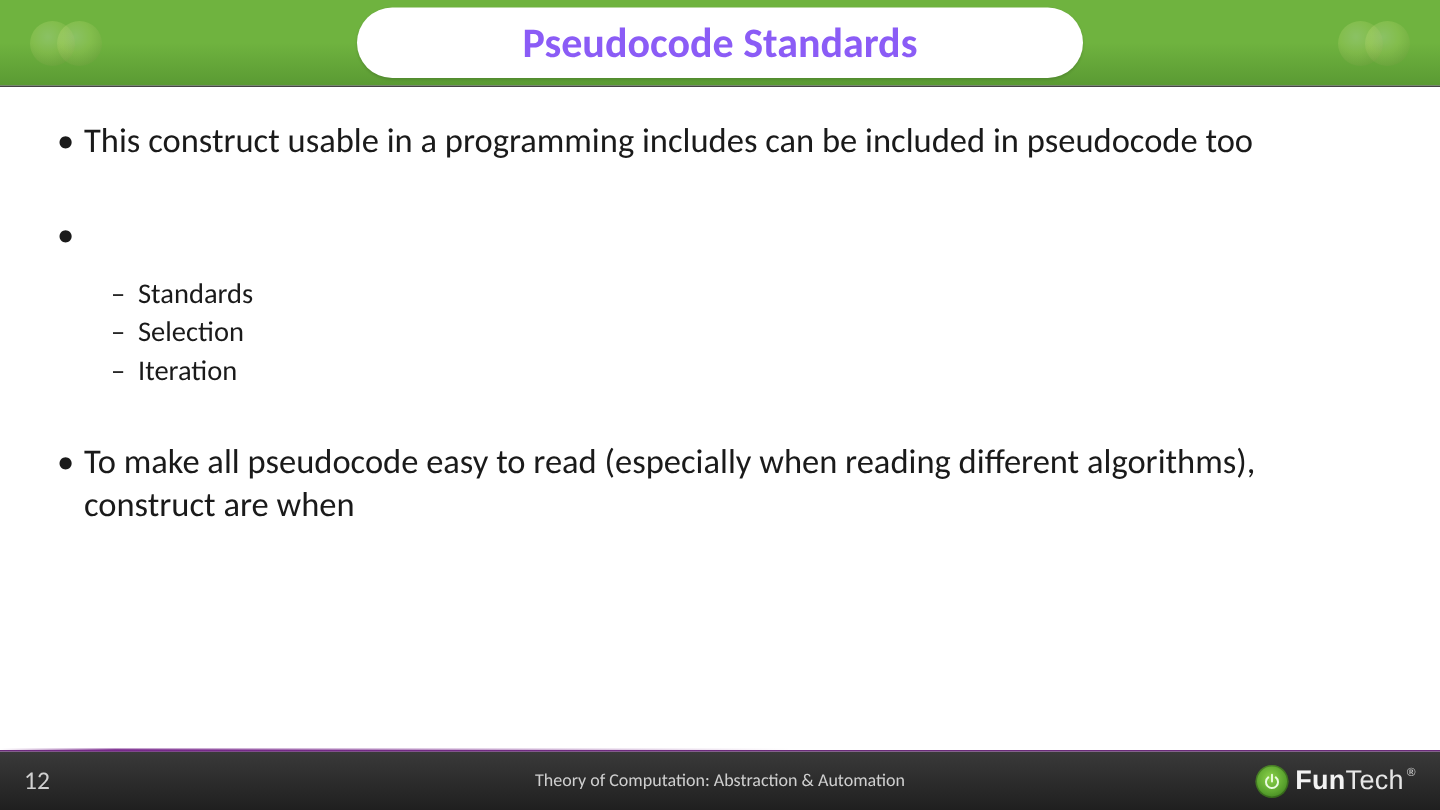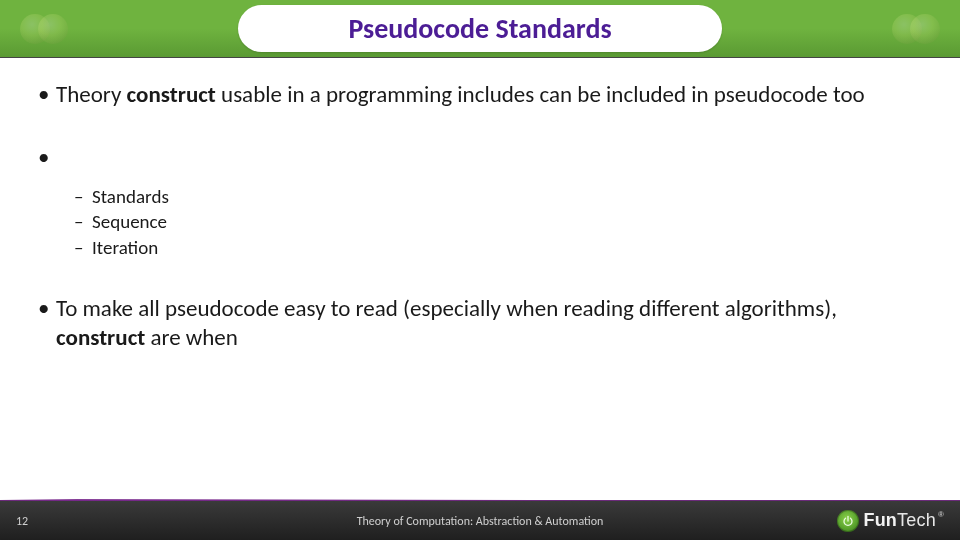--- a/index.html
+++ b/index.html
@@ -31,55 +31,55 @@
   .deco-circle + .deco-circle { margin-left: -12px; }
   .title-pill {
     background: #ffffff;
     border-radius: 26px;
     padding: 6px 110px;
     box-shadow: 0 1px 2px rgba(0,0,0,0.15);
   }
   .title-pill h1 {
     font-size: 28px;
     font-weight: 700;
-    color: #4c1d95;
+    color: #8b5cf6;
     white-space: nowrap;
   }
   .content {
     flex: 1;
     padding: 22px 38px 10px 38px;
     color: #1a1a1a;
   }
   .b1 { list-style: none; margin-bottom: 34px; }
   .b1:last-of-type { margin-bottom: 0; }
   .b1 > .row { display: flex; align-items: flex-start; }
   .b1 .bullet { width: 18px; flex-shrink: 0; font-size: 23px; line-height: 1.25; }
   .b1 .text { font-size: 23px; line-height: 1.25; }
   .sub { list-style: none; margin-top: 12px; margin-left: 36px; }
   .sub li { display: flex; align-items: flex-start; font-size: 19px; line-height: 1.35; }
   .sub .dash { width: 18px; flex-shrink: 0; }
-  .bold { font-weight: 700; }
+  .bold { font-weight: 400; }
   .footer {
     height: 40px;
     background: linear-gradient(to bottom, #3a3a3a 0%, #1f1f1f 100%);
     border-top: 1px solid #6b2a7a;
     display: flex;
     align-items: center;
     position: relative;
     color: #cfcfcf;
   }
   .footer-accent {
     position: absolute;
     top: -2px; left: 0; right: 0; height: 2px;
     background: linear-gradient(to right, rgba(120,40,140,0) 0%, rgba(120,40,140,0.9) 8%, rgba(120,40,140,0) 55%);
   }
   .page-num {
     position: absolute;
     left: 16px;
-    font-size: 12px;
+    font-size: 17px;
     color: #d0d0d0;
   }
   .footer-text {
     margin: 0 auto;
     font-size: 12px;
     color: #cfcfcf;
   }
   .logo {
     position: absolute;
     right: 16px;
@@ -122,37 +122,37 @@
       <div class="deco-circle"></div>
     </div>
   </div>
 
   <div class="content">
 
     <div class="b1">
       <div class="row">
         <span class="bullet">•</span>
         <span class="text">
-          <span>Theory </span><span class="bold">construct</span><span> usable in a programming includes can be included in pseudocode too</span>
+          <span>This </span><span class="bold">construct</span><span> usable in a programming includes can be included in pseudocode too</span>
         </span>
       </div>
     </div>
 
     <div class="b1">
       <div class="row">
         <span class="bullet">•</span>
       </div>
       <ul class="sub">
         <li>
             <span class="dash">–</span>
             <span>Standards</span>
           </li>
         <li>
             <span class="dash">–</span>
-            <span>Sequence</span>
+            <span>Selection</span>
           </li>
         <li>
             <span class="dash">–</span>
             <span>Iteration</span>
           </li>
       </ul>
     </div>
 
     <div class="b1">
       <div class="row">

